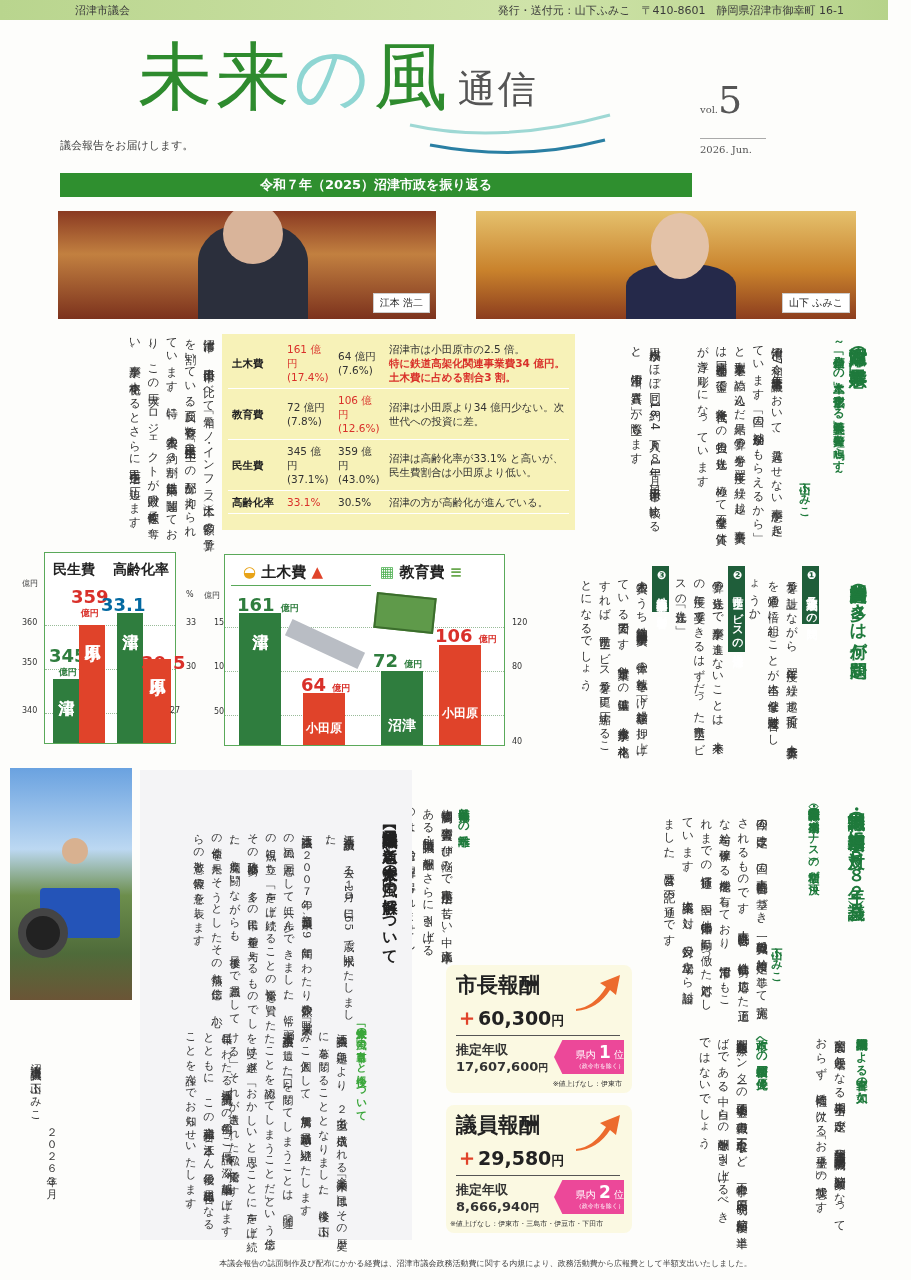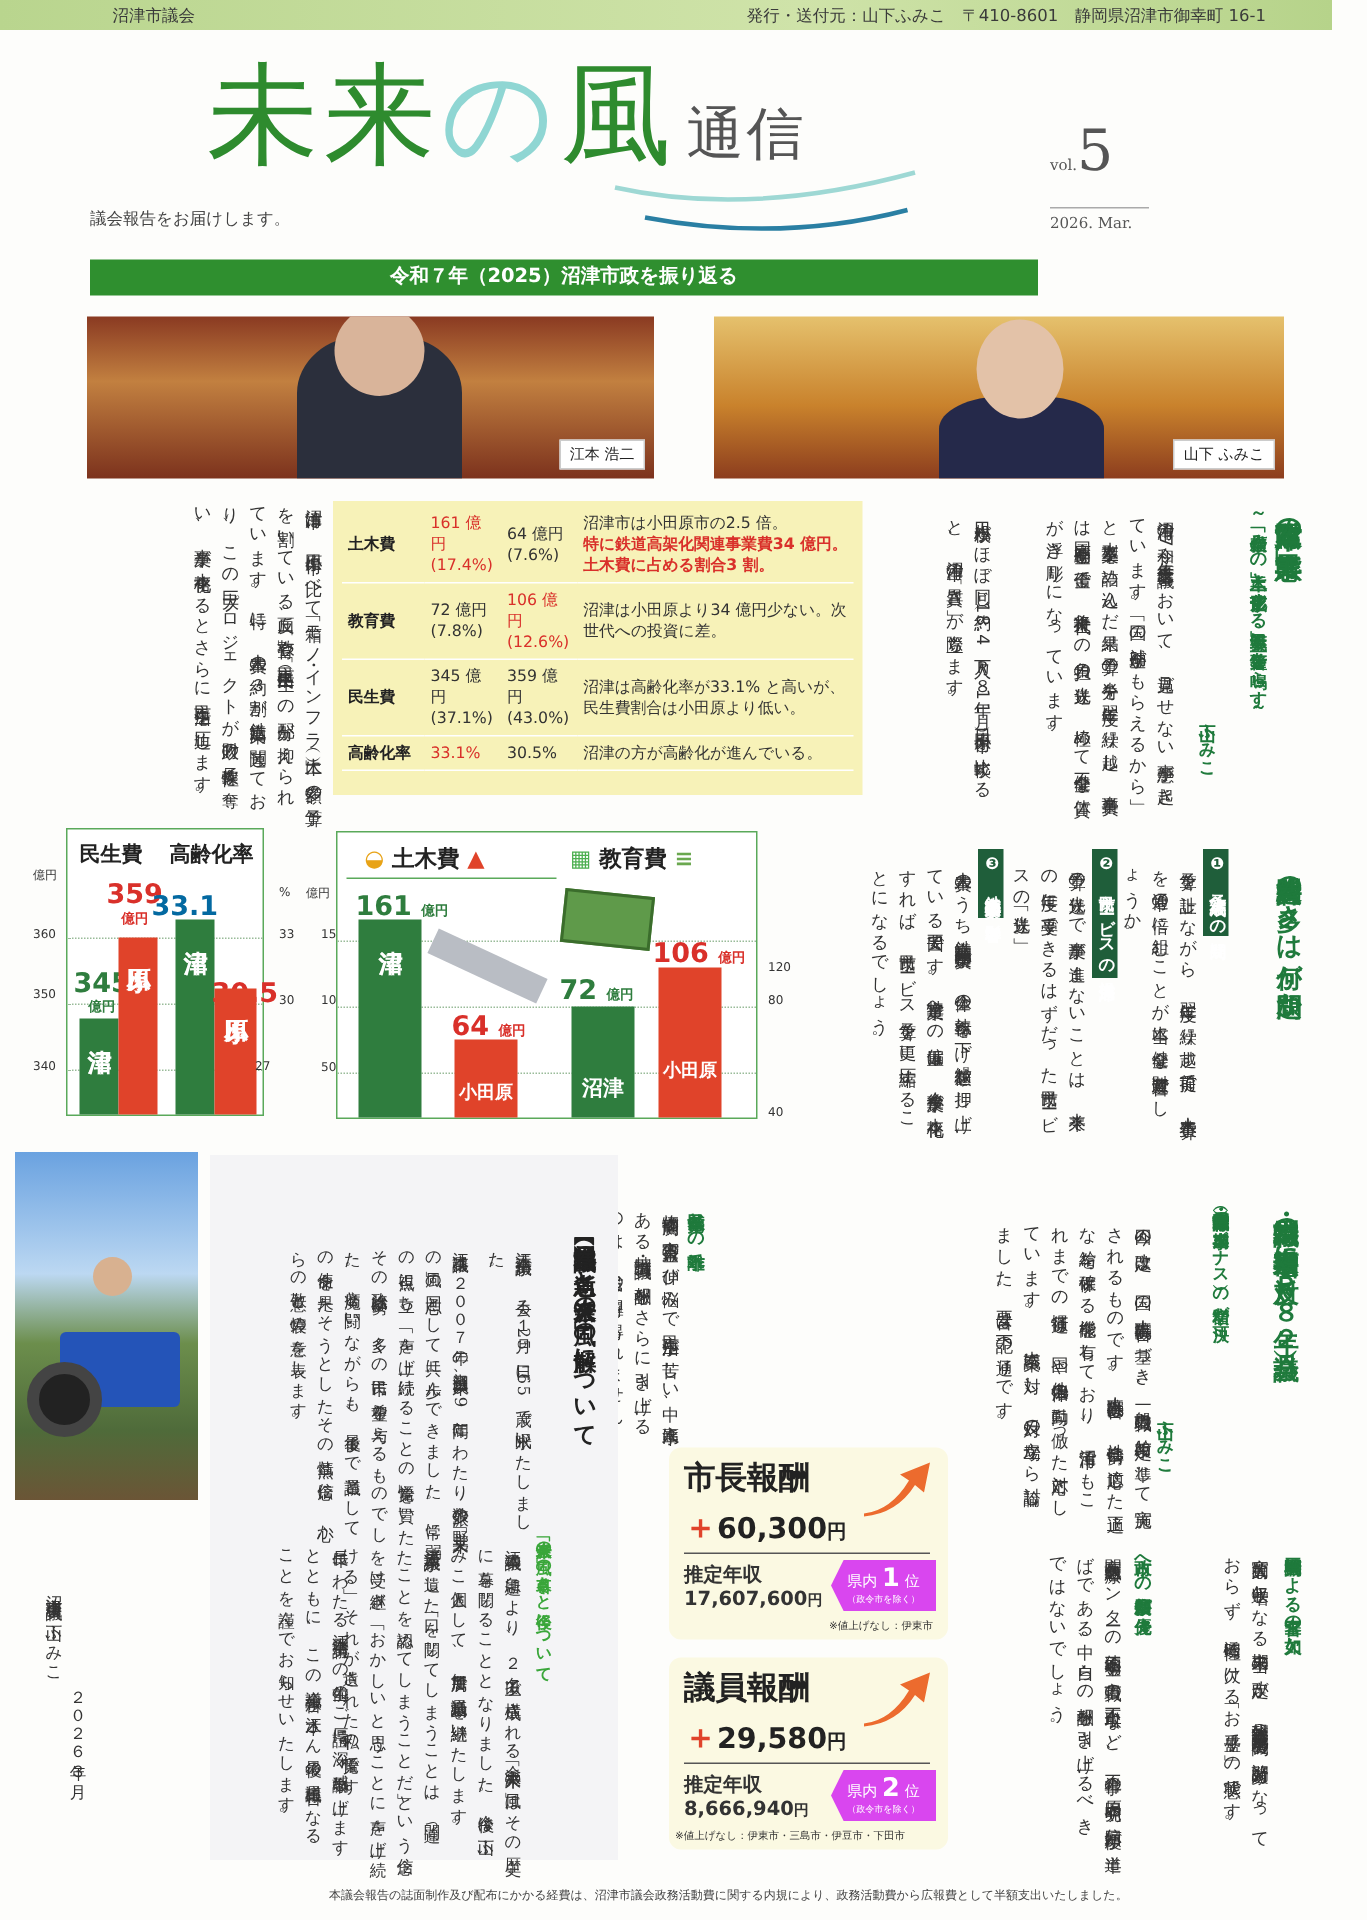--- a/index.html
+++ b/index.html
@@ -37,21 +37,21 @@
   .bar.r { background:#e0432a; }
   .barlbl { position:absolute; font-weight:bold; font-size:18px; text-align:center; line-height:16px; }
   .barlbl small { display:block; font-size:9px; }
   .tick { position:absolute; font-size:8px; color:#333; }
   .gridl { position:absolute; border-top:1px dotted #9b9; }
   .paybox { background:#fbf9e2; border-radius:8px; }
   .paybox .t { font-size:21px; font-weight:bold; color:#222; }
   .paybox .amt { font-size:19px; font-weight:bold; color:#222; }
   .paybox .amt .plus { color:#e0432a; font-size:22px; }
   .paybox .sep { border-top:1px solid #555; }
-  .rank { position:absolute; background:#d946ef; color:#fff; clip-path: polygon(12% 0,100% 0,100% 100%,12% 100%,0 50%); text-align:center; }
+  .rank { position:absolute; background:#ec4899; color:#fff; clip-path: polygon(12% 0,100% 0,100% 100%,12% 100%,0 50%); text-align:right; }
   .arrow { position:absolute; }
   .numtag { writing-mode: vertical-rl; background:#1f5e3a; color:#fff; font-weight:bold; font-size:11px; padding:3px 1px; letter-spacing:1px; }
   .footer { left:0; top:1258px; width:911px; text-align:center; font-size:8px; color:#444; padding-left:60px; }
   .tractor { background: linear-gradient(180deg,#6aa2e0 0%,#bcd8f2 35%,#6c8e4c 55%,#4f6b3a 80%,#6b5536 100%); }
 </style>
 </head>
 <body>
 
 <div class="abs topbar">
   <span class="l">沼津市議会</span>
@@ -62,21 +62,21 @@
   <span>未来</span><span class="no">の</span><span>風</span><span class="tsushin">通信</span>
 </div>
 <svg class="abs wave1" width="220" height="60">
   <path d="M10 25 Q100 45 210 15" stroke="#9ed8d4" stroke-width="3" fill="none"></path>
   <path d="M30 45 Q120 62 205 40" stroke="#2a7fa3" stroke-width="3" fill="none"></path>
 </svg>
 <div class="abs subtitle">議会報告をお届けします。</div>
 <div class="abs vol">
   <span class="small">vol.</span><span class="big">5</span>
 </div>
-<div class="abs date">2026. Mar.</div>
+<div class="abs date">2026. Jun.</div>
 
 <div class="abs banner">令和７年（2025）沼津市政を振り返る</div>
 
 <div class="abs photo" style="left:58px; top:211px; width:378px; height:108px;">
   <div class="person" style="left:140px; width:110px; height:95px; background:#2b2f3c;"></div>
   <div class="person" style="left:165px; bottom:55px; width:60px; height:60px; border-radius:50%; background:#d9b49a;"></div>
   <span class="caption">江本 浩二</span>
 </div>
 <div class="abs photo" style="left:476px; top:211px; width:380px; height:108px; background:linear-gradient(180deg,#e5c16d,#c9822c 55%,#8c3d1e);">
   <div class="person" style="left:150px; width:110px; height:55px; background:#25294a;"></div>
@@ -143,21 +143,21 @@
 <div class="tick" style="left:22px; top:706px;">340</div>
 <div class="tick" style="left:186px; top:590px;">%</div>
 <div class="tick" style="left:186px; top:618px;">33</div>
 <div class="tick" style="left:186px; top:662px;">30</div>
 <div class="tick" style="left:170px; top:706px;">27</div>
 
 <div class="tick" style="left:204px; top:590px;">億円</div>
 <div class="tick" style="left:214px; top:618px;">150</div>
 <div class="tick" style="left:214px; top:662px;">100</div>
 <div class="tick" style="left:214px; top:707px;">50</div>
-<div class="tick" style="left:512px; top:618px;margin-top:22px;">120</div>
+<div class="tick" style="left:512px; top:618px;">120</div>
 <div class="tick" style="left:512px; top:662px;">80</div>
 <div class="tick" style="left:512px; top:737px;">40</div>
 <div class="abs chartbox" style="left:224px; top:554px; width:281px; height:192px;">
   <div style="position:absolute; left:18px; top:8px; font-size:15px; font-weight:bold; color:#222;"><span style="color:#e8a317;">◒</span> <span>土木費</span> <span style="color:#e0432a;">▲</span></div>
   <div style="position:absolute; left:155px; top:8px; font-size:15px; font-weight:bold; color:#222;"><span style="color:#4caf50;">▦</span> <span>教育費</span> <span style="color:#6aa84f;">≡</span></div>
   <div style="position:absolute; left:6px; top:30px; width:140px; border-top:1px solid #5aa95a;"></div>
   <div class="gridl" style="left:0; right:0; top:72px;"></div>
   <div class="gridl" style="left:0; right:0; top:116px;"></div>
   <div class="gridl" style="left:0; right:0; top:160px;"></div>
   <div class="barlbl" style="left:12px; top:42px; color:#2f7d3e;"><span>161</span> <small style="display:inline">億円</small></div>

